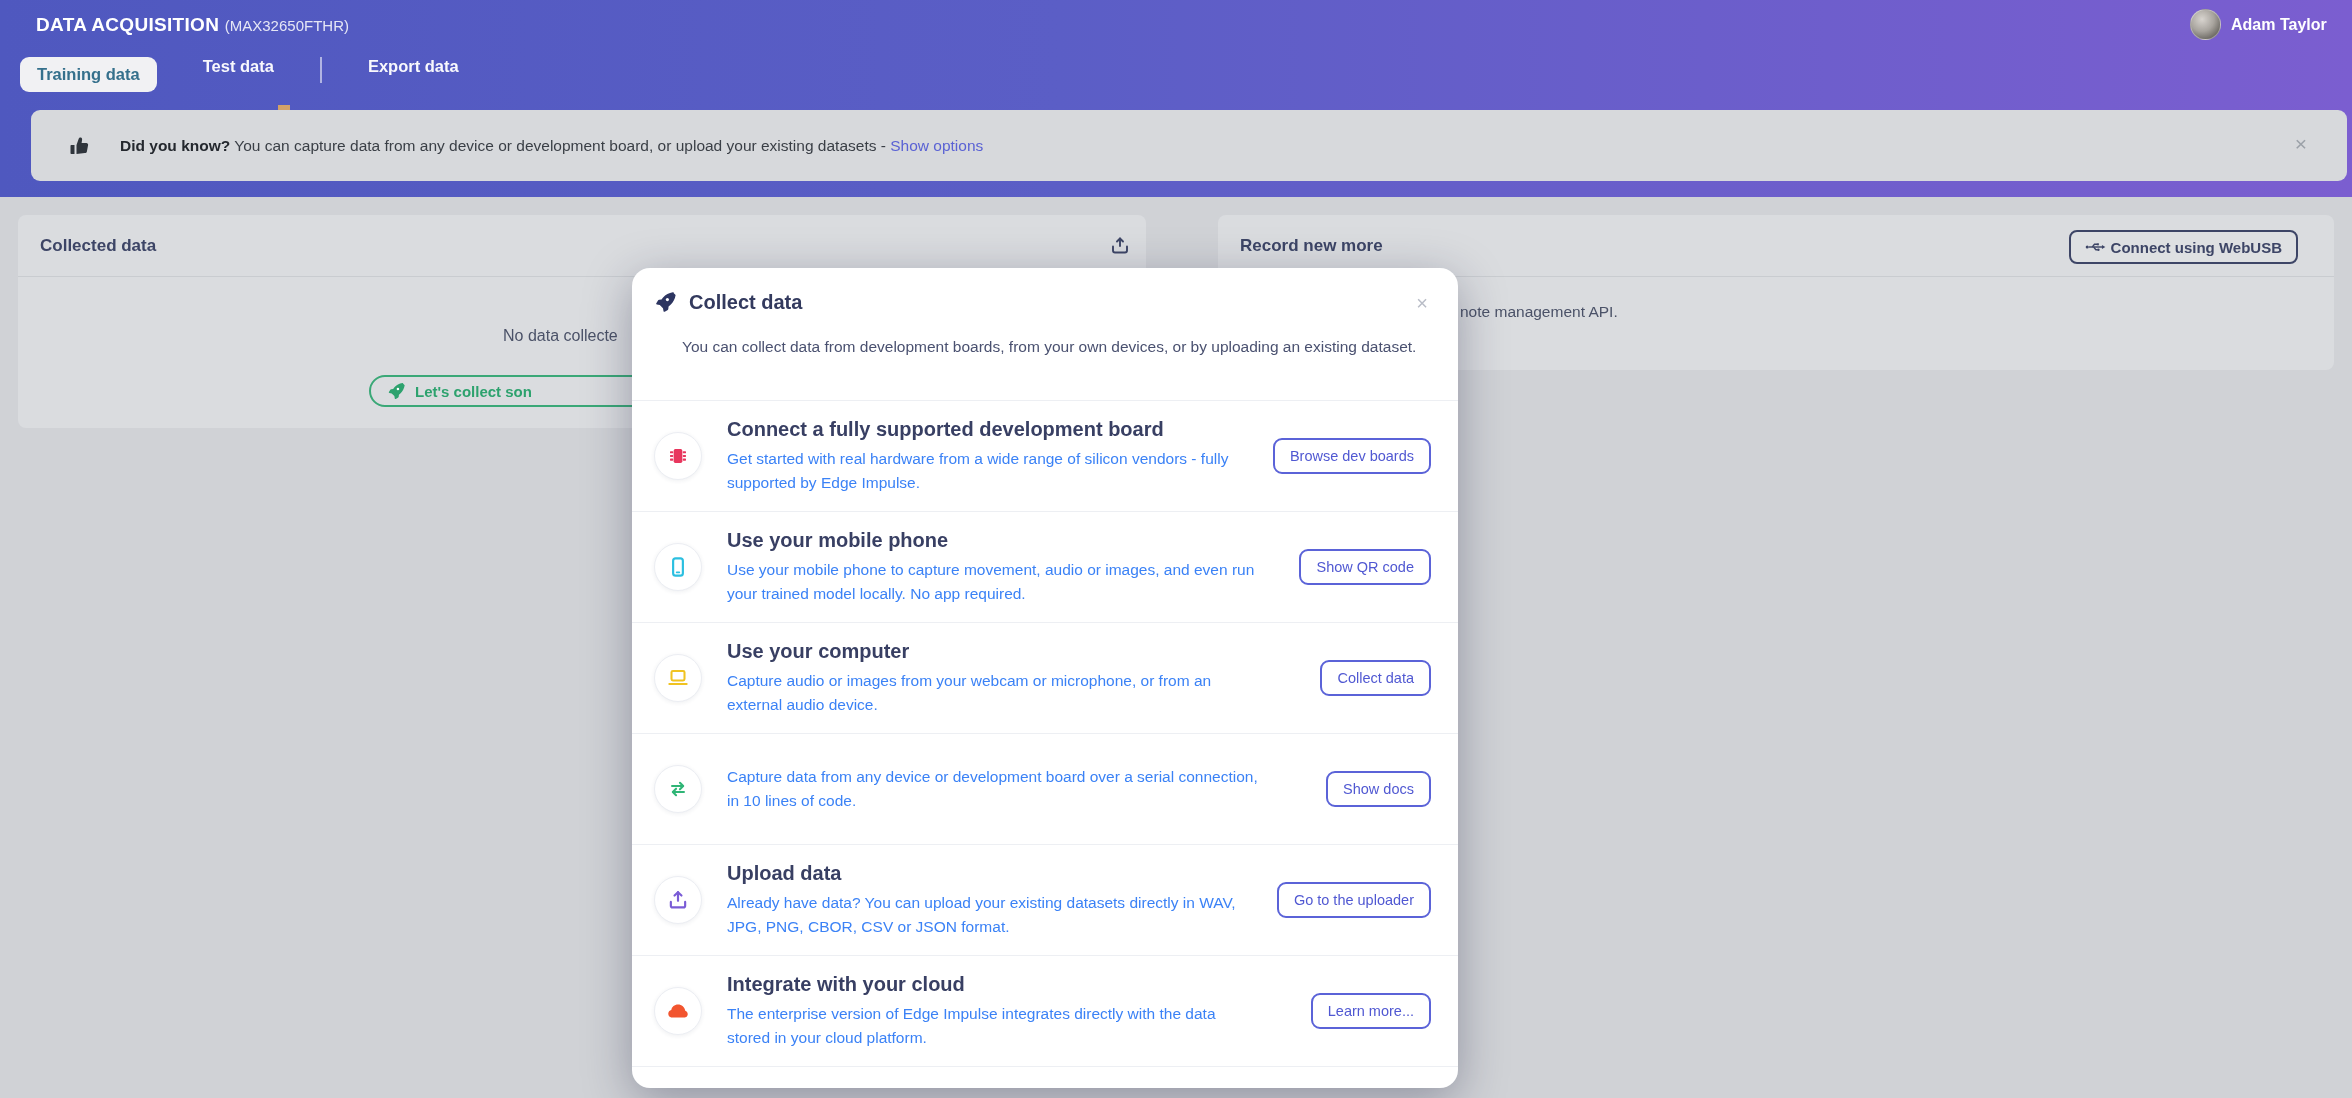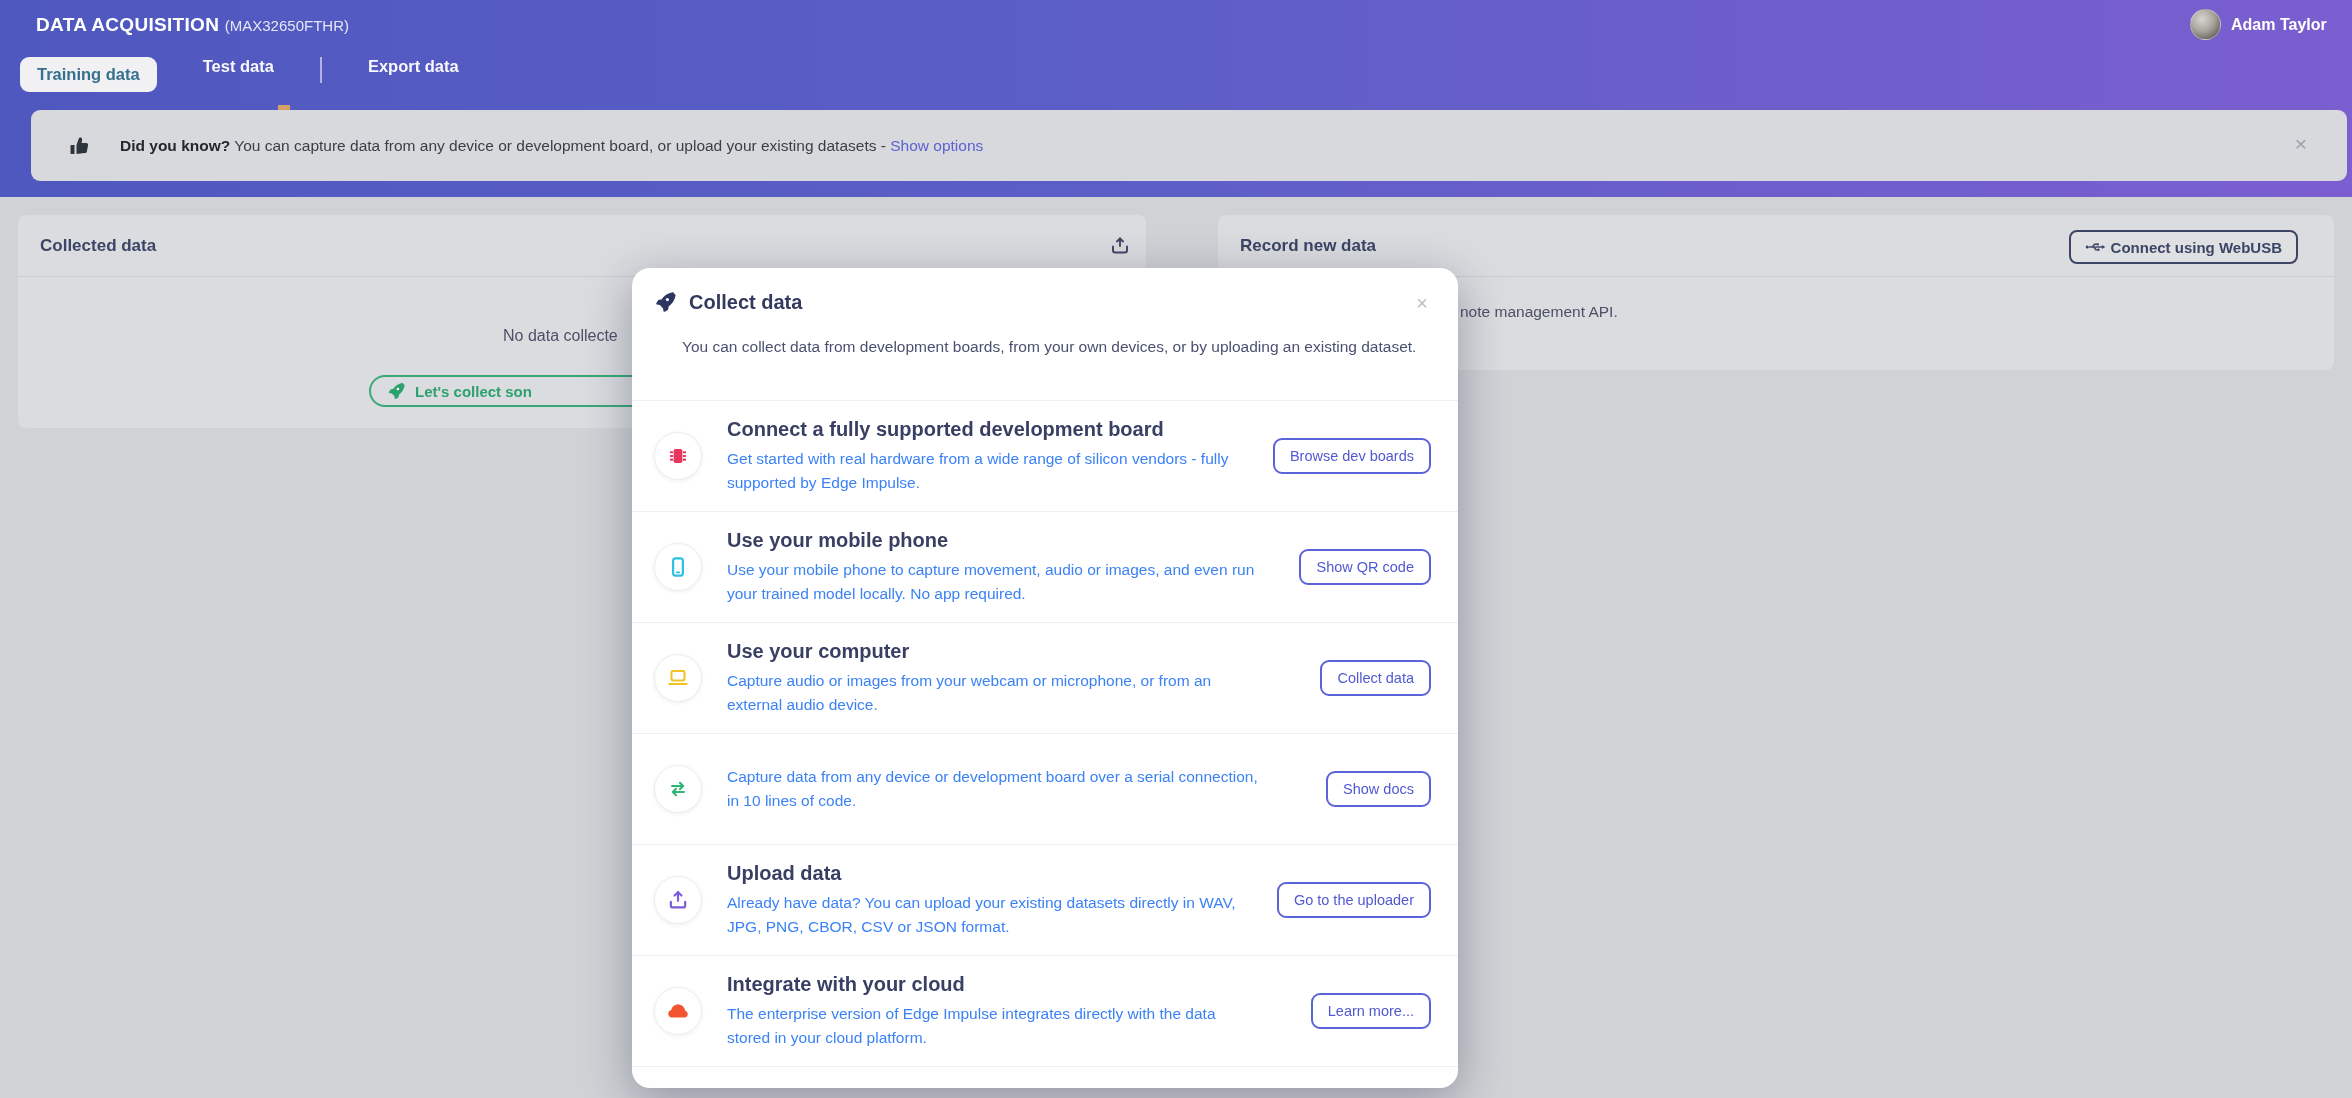--- a/index.html
+++ b/index.html
@@ -111,21 +111,21 @@
           <path d="M21.6 2.4c.1-.6-.4-1.1-1-1-4.3.6-8 2.6-10.7 5.7L8.2 9.2l-2.6.3c-.6.1-1.1.4-1.4 1l-1.7 2.9c-.3.5 0 1.2.6 1.3l3.2.6 3.5 3.5.6 3.2c.1.6.8.9 1.3.6l2.9-1.7c.5-.3.9-.8 1-1.4l.3-2.6 1.9-1.7c3.1-2.7 5.1-6.4 5.8-10.8z" fill="#2da26e"></path>
           <circle cx="14.6" cy="9.4" r="1.7" fill="#fff"></circle>
         </svg>
       </span>
     <span>Let's collect son</span>
   </div>
 </div>
 
 <div class="panel panel-right">
   <div class="panel-header">
-    <div class="panel-title">Record new data</div>
+    <div class="panel-title">Record new more</div>
     <div class="webusb-btn">
       <span style="width:22px;height:16px;display:inline-flex;">
           <svg width="100%" height="100%" viewBox="0 0 26 18" fill="none">
             <circle cx="2.6" cy="9" r="1.8" fill="#3d4566"></circle>
             <path d="M4.4 9h16" stroke="#3d4566" stroke-width="1.7"></path>
             <path d="M20 6.6 24 9l-4 2.4z" fill="#3d4566"></path>
             <path d="M8.6 9l2.6-3.2h3" stroke="#3d4566" stroke-width="1.6"></path>
             <rect x="14" y="4.6" width="2.4" height="2.4" fill="#3d4566"></rect>
             <path d="M10.2 9l2.6 3.2h2" stroke="#3d4566" stroke-width="1.6"></path>
             <circle cx="15.8" cy="12.2" r="1.5" fill="#3d4566"></circle>

